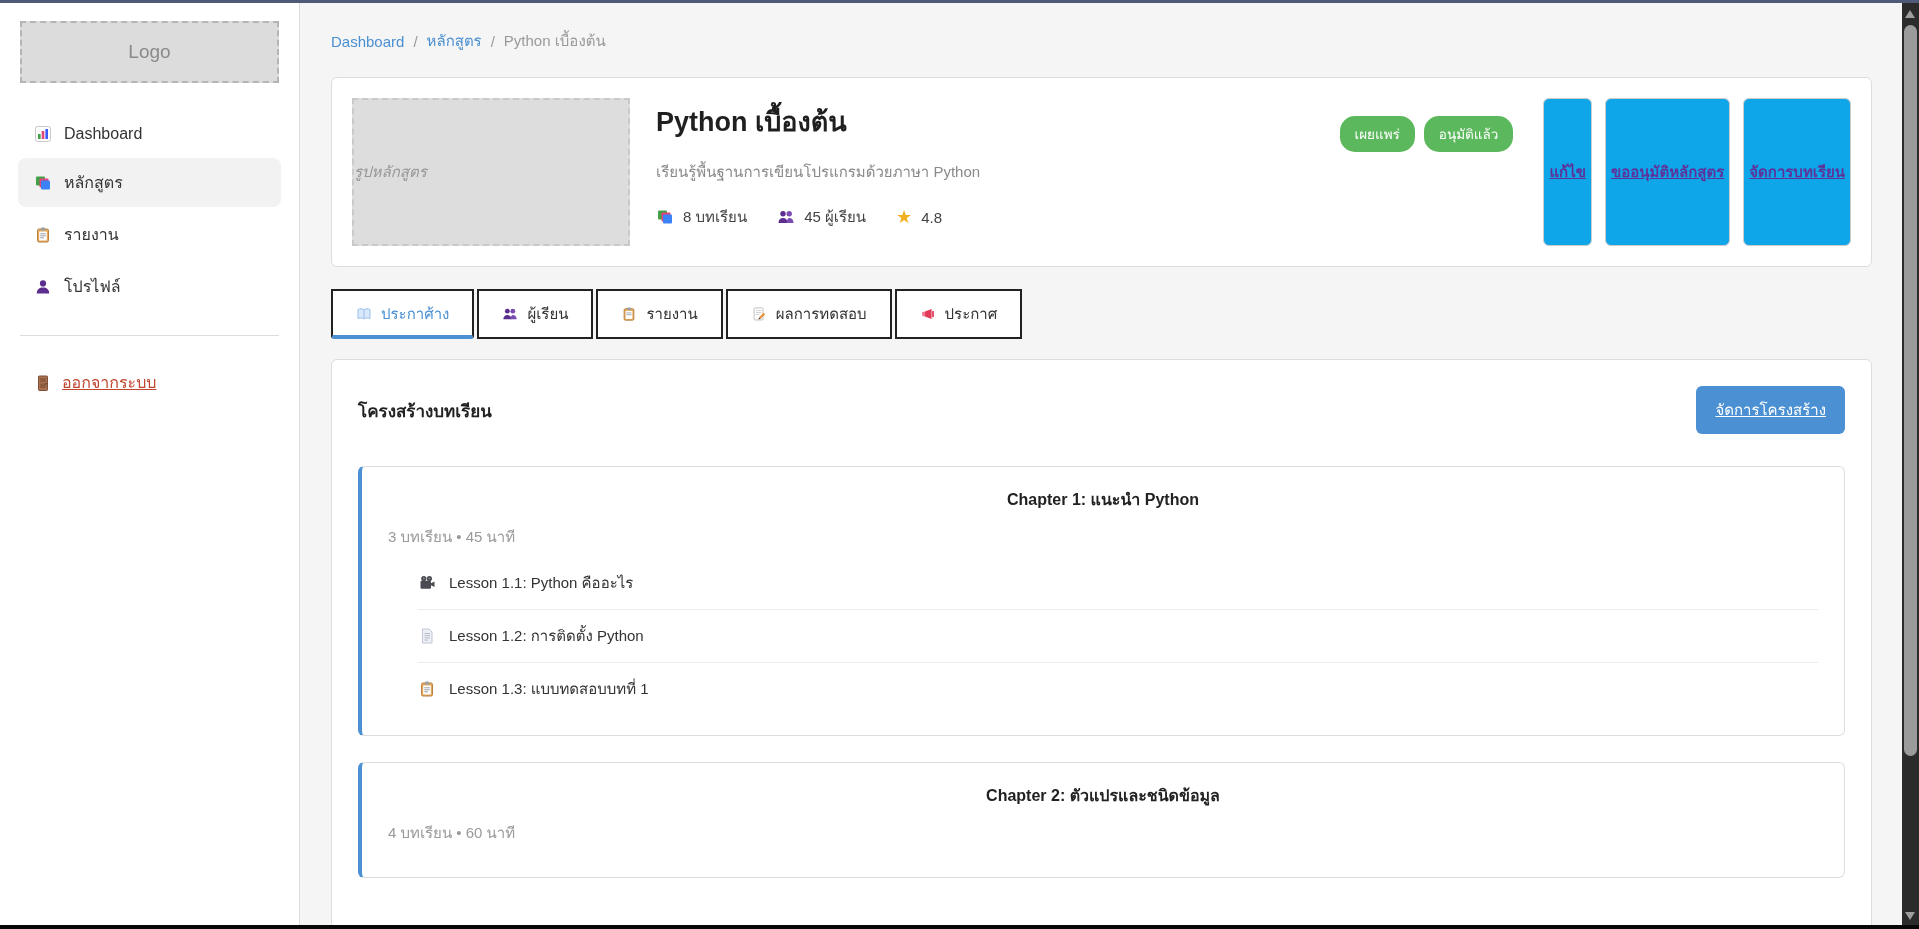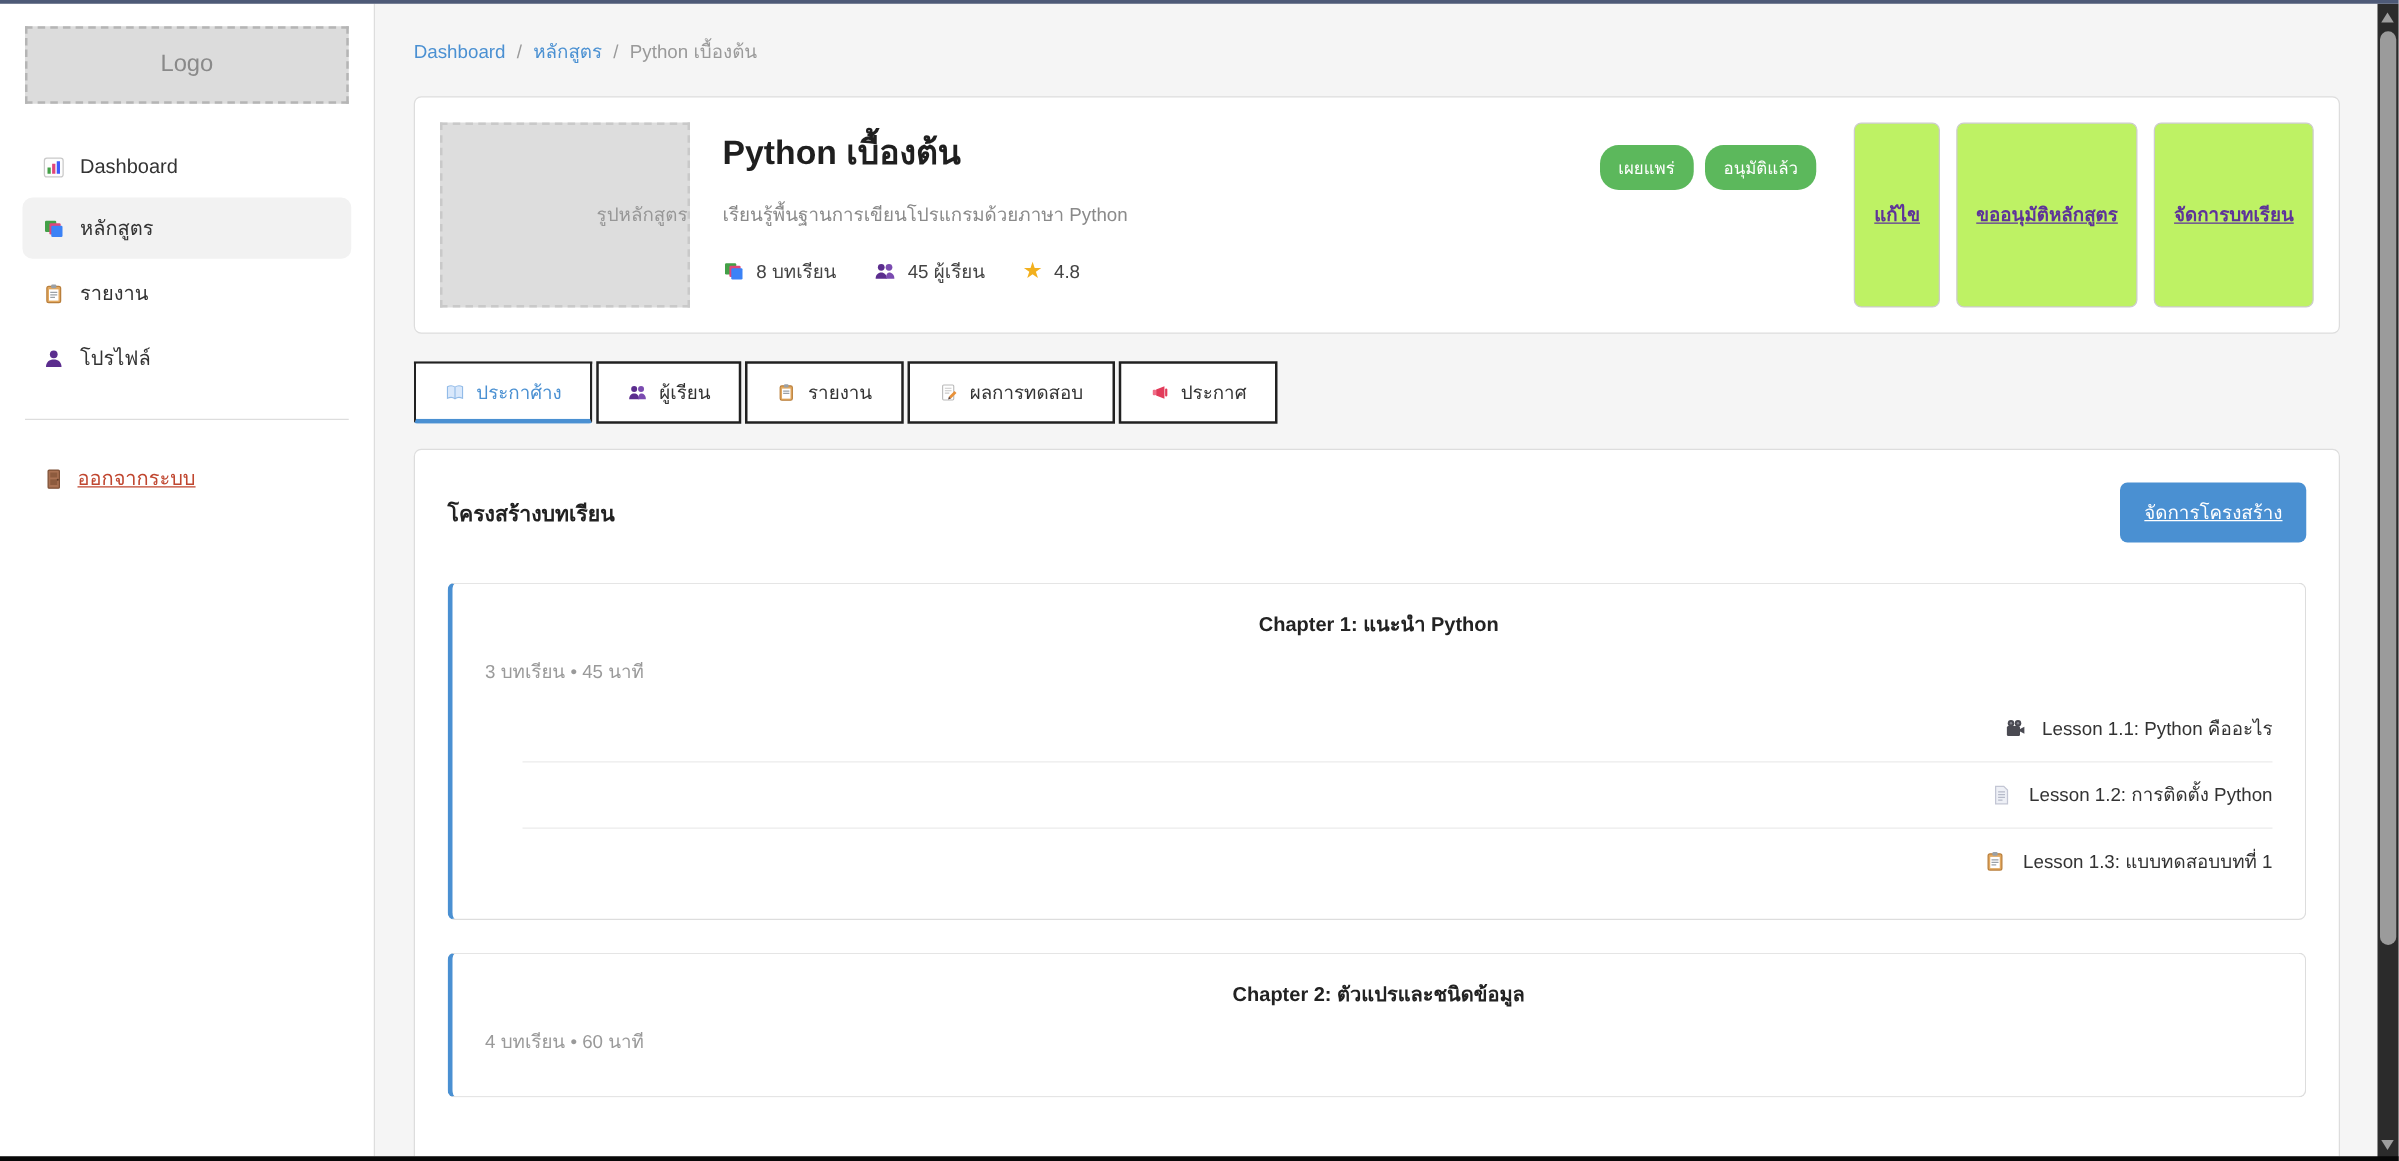--- a/index.html
+++ b/index.html
@@ -24,33 +24,33 @@
 
   
   .main{position:absolute;top:3px;left:301px;right:17px;bottom:4px;overflow:hidden;}
   .breadcrumb{margin:26px 30px 0;font-size:15px;color:#999;display:flex;gap:9px;align-items:center;}
   .breadcrumb .bc-link{color:#4a90d2;cursor:pointer;}
   .breadcrumb .sep{color:#9a9a9a;}
   .breadcrumb .cur{color:#9a9a9a;}
 
   .header-card{margin:24px 30px 0;height:190px;box-sizing:border-box;background:#fff;
     border:1px solid #ddd;border-radius:6px;padding:20px;display:flex;gap:26px;align-items:stretch;}
-  .course-img{width:200px;flex-shrink:0;border:2px dashed #c9c9c9;background:#dddddd;
-    display:flex;align-items:center;justify-content:flex-end;color:#979797;font-size:15px;box-sizing:border-box;}
+  .course-img{width:278px;flex-shrink:0;border:2px dashed #c9c9c9;background:#dddddd;
+    display:flex;align-items:center;justify-content:flex-start;color:#979797;font-size:15px;box-sizing:border-box;font-style:italic;}
   .course-info{flex:1;min-width:0;padding-top:2px;}
   .course-title{font-size:27px;font-weight:bold;color:#1f1f1f;}
   .course-desc{margin-top:17px;font-size:15px;color:#8a8a8a;}
   .course-stats{margin-top:21px;display:flex;gap:30px;font-size:15px;color:#444;align-items:center;}
   .stat{display:flex;gap:9px;align-items:center;}
   .star{color:#f2b01e;font-size:18px;font-family:"DejaVu Sans",sans-serif;line-height:1;}
   .badges{display:flex;gap:9px;align-items:flex-start;padding-top:18px;margin-right:4px;}
   .badge{background:#5cb85c;color:#fff;font-size:13.5px;padding:7px 15px;border-radius:15px;white-space:nowrap;}
   .actions{display:flex;gap:13px;}
   .action-card{border:1px solid #ccc;border-radius:6px;display:flex;align-items:center;
-    justify-content:center;padding:0 15px;background:#bef264;cursor:pointer;}
+    justify-content:center;padding:0 5px;background:#0ea5e9;cursor:pointer;}
   .action-card .a-lbl{color:#5e3399;font-weight:bold;font-size:15px;text-decoration:underline;white-space:nowrap;}
 
   .tabs{margin:22px 30px 0;display:flex;gap:3px;}
   .tab{background:#fff;border:2px solid #212121;display:flex;align-items:center;gap:9px;
     padding:11px 23px;font-size:15px;color:#333;cursor:pointer;white-space:nowrap;}
   .tab.active{color:#4a90d2;border-bottom:4px solid #4a90d2;padding-bottom:9px;border-radius:0 0 3px 3px;}
 
   .structure-panel{margin:20px 30px 0;height:652px;box-sizing:border-box;background:#fff;
     border:1px solid #ddd;border-radius:6px;padding:26px;}
   .panel-header{display:flex;justify-content:space-between;align-items:center;}
@@ -58,21 +58,21 @@
   .manage-btn{background:#4a90d2;border:none;border-radius:6px;padding:12px 19px;cursor:pointer;}
   .manage-btn .m-lbl{color:#fff;font-size:15px;text-decoration:underline;font-family:"Liberation Sans",sans-serif;}
 
   .chapter{margin-top:32px;border:1px solid #ddd;border-left:4px solid #4a90d2;border-radius:6px;
     padding:20px 26px;background:#fff;}
   .chapter.ch2{padding-bottom:32px;margin-top:26px;}
   .chapter-title{font-size:16px;font-weight:bold;color:#222;text-align:center;}
   .chapter-meta{margin-top:13px;font-size:15px;color:#9a9a9a;}
   .lessons{margin:8px 0 0 30px;}
   .lesson{display:flex;align-items:center;gap:13px;padding:14px 0;border-bottom:1px solid #ececec;
-    font-size:15px;color:#333;justify-content:flex-end;}
+    font-size:15px;color:#333;}
   .lesson:last-child{border-bottom:none;}
 
   .bottom-cards{margin:12px 30px 0;display:flex;gap:24px;}
   .bottom-card{flex:1;height:46px;background:#fff;border:1px solid #ddd;border-radius:6px;}
 
   
   .scrollbar{position:absolute;top:3px;right:0;bottom:0;width:17px;background:#2b2b2b;z-index:20;}
   .scroll-arrow{position:absolute;left:3px;width:0;height:0;border-left:5.5px solid transparent;
     border-right:5.5px solid transparent;}
   .scroll-arrow.up{top:7px;border-bottom:8px solid #9e9e9e;}

